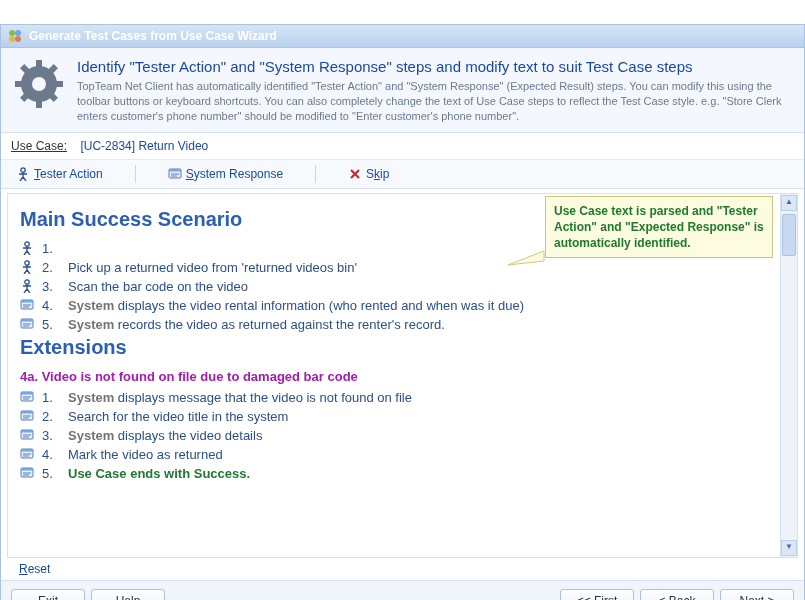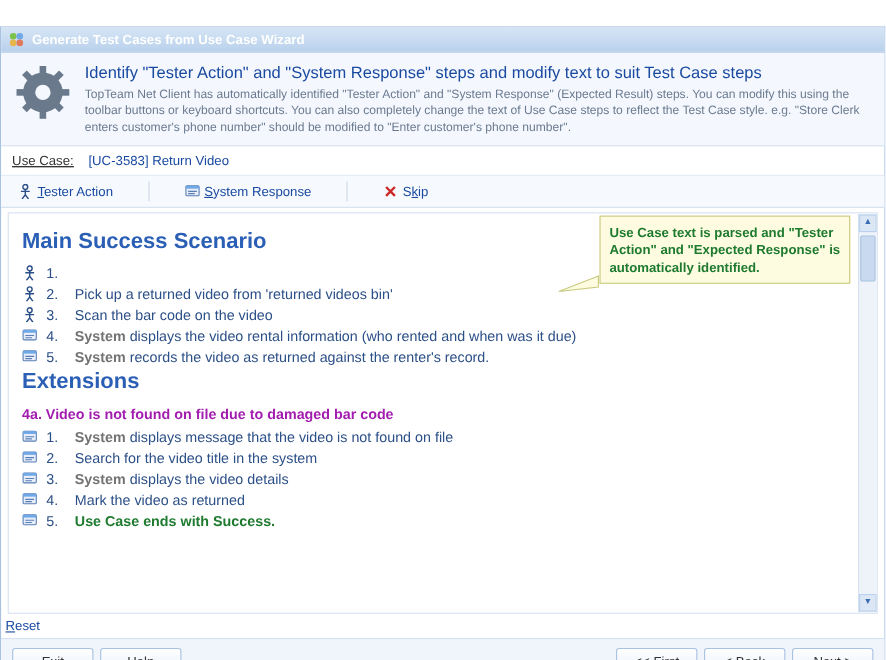--- a/index.html
+++ b/index.html
@@ -28,21 +28,21 @@
 .step-row{display:flex;align-items:flex-start;gap:8px;margin:4px 0;font-size:13px;color:#2b4f87;}
 .step-row .num{min-width:18px;color:#2b4f87;}
 .step-row .txt{color:#2b4f87;}
 .step-row.system .txt b{color:#737373;}
 .step-row.success .txt{color:#1e7a2f;font-weight:bold;}
 .ext-title{font-size:13px;color:#a21caf;font-weight:bold;margin:10px 0 6px 0;}
 .icon{width:14px;height:14px;flex:0 0 14px;display:inline-flex;align-items:center;justify-content:center;}
 .callout{position:absolute;top:2px;right:24px;width:210px;background:#fdfce1;border:1px solid #c8c97e;padding:6px 8px;color:#1e7a2f;font-weight:bold;font-size:12px;line-height:1.35;z-index:10;}
 .callout-tail{position:absolute;left:-36px;bottom:6px;width:0;height:0;}
 .callout-tail svg{position:absolute;left:0;top:0;}
-.reset-row{padding:2px 10px 4px 4px;}
+.reset-row{padding:2px 10px 4px 18px;}
 .reset-row a{color:#1a4aa0;font-size:12px;text-decoration:none;}
 .reset-row a .u{text-decoration:underline;}
 .footer{display:flex;align-items:flex-end;padding:8px 10px 10px 10px;background:#f0f5fc;border-top:1px solid #d6e2f1;}
 .footer .spacer{flex:1;}
 .btn{min-width:74px;height:24px;padding:0 10px;background:linear-gradient(#ffffff,#e7eefa);border:1px solid #a9c2e0;border-radius:3px;font-size:12px;color:#333;cursor:default;margin-left:6px;display:inline-flex;align-items:center;justify-content:center;}
 .btn:first-child{margin-left:0;}
 .btn .u{text-decoration:underline;}
 </style>
 </head>
 <body>
@@ -78,21 +78,21 @@
         </svg>
   </div>
   <div>
     <h1>Identify "Tester Action" and "System Response" steps and modify text to suit Test Case steps</h1>
     <p>TopTeam Net Client has automatically identified "Tester Action" and "System Response" (Expected Result) steps. You can modify this using the toolbar buttons or keyboard shortcuts. You can also completely change the text of Use Case steps to reflect the Test Case style.  e.g. "Store Clerk enters customer's phone number" should be modified to "Enter customer's phone number".</p>
   </div>
 </div>
 
 <div class="usecase-row">
   <span class="lbl"><span style="text-decoration:underline">Use Case:</span></span>
-  <span class="val">[UC-3583] Return Video</span>
+  <span class="val">[UC-2834] Return Video</span>
 </div>
 
 <div class="toolbar">
   <div class="tbtn">
     <span class="icon">
           <svg width="12" height="14" viewBox="0 0 12 14">
             <circle cx="6" cy="3" r="2.2" fill="none" stroke="#2b4f87" stroke-width="1.3"></circle>
             <path d="M6 5v5M2 7h8M6 10l-3 4M6 10l3 4" stroke="#2b4f87" stroke-width="1.3" fill="none"></path>
           </svg>
         </span>

